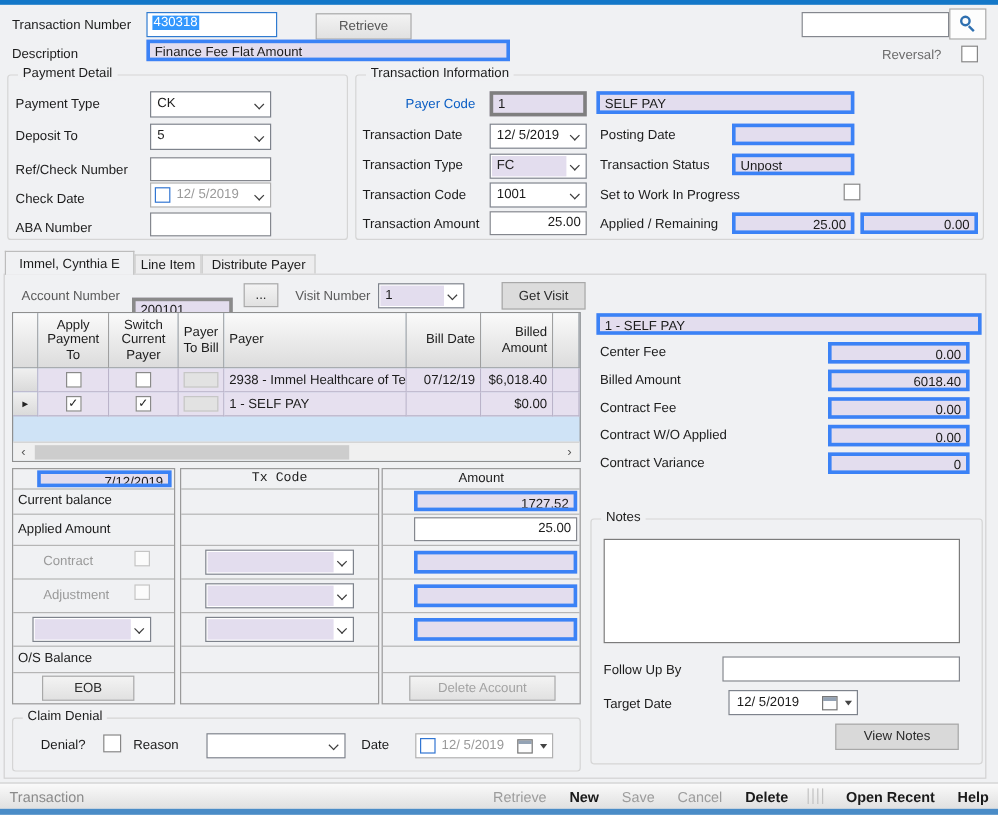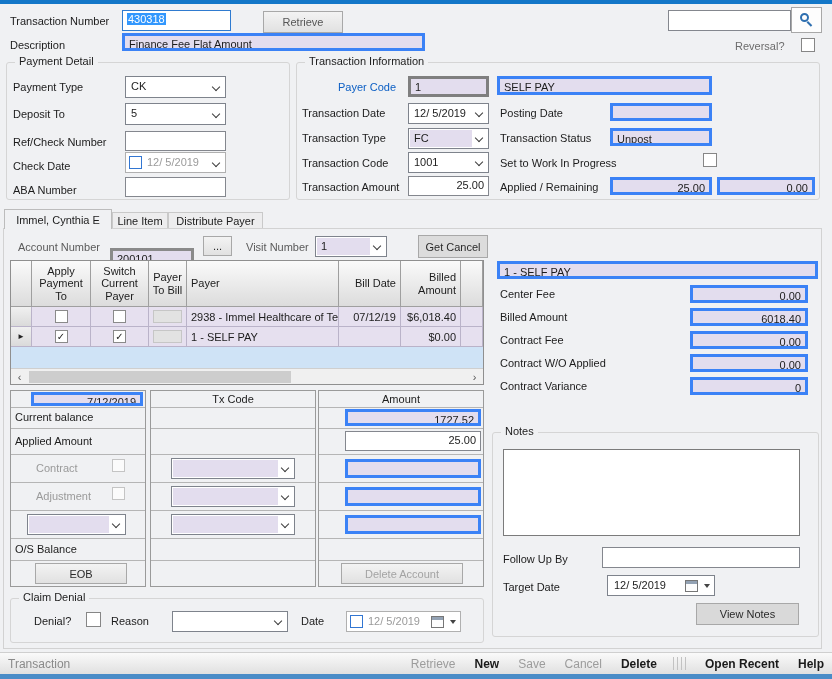--- a/index.html
+++ b/index.html
@@ -176,21 +176,21 @@
 
 <div class="lbl" style="left:18px; top:241px; color:#5a5a5a;">Account Number</div>
 <div class="fld" style="left:110px; top:248px; width:84px; height:20px; border-color:#8a8a8a;">200101</div>
 <div class="btn" style="left:203px; top:236px; width:29px; height:20px;">...</div>
 <div class="lbl" style="left:246px; top:241px; color:#5a5a5a;">Visit Number</div>
 <div class="ddl" style="left:315px; top:236px; width:72px; height:21px;">
   <span class="fill"></span>
   <span class="txt">1</span>
   <span class="chev"></span>
 </div>
-<div class="btn" style="left:418px; top:235px; width:70px; height:23px; background:#dcdcdc;">Get Cancel</div>
+<div class="btn" style="left:418px; top:235px; width:70px; height:23px; background:#dcdcdc;">Get Visit</div>
 
 <div id="payer-grid">
   <div class="ghead">
     <div class="gh w0"></div>
     <div class="gh w1">Apply Payment To</div>
     <div class="gh w2">Switch Current Payer</div>
     <div class="gh w3">Payer To Bill</div>
     <div class="gh w4 l">Payer</div>
     <div class="gh w5 r">Bill Date</div>
     <div class="gh w6 r">Billed Amount</div>
@@ -264,24 +264,24 @@
     <div class="lbl gray" style="left:25px; top:71px;">Contract</div>
     <div class="cb dis" style="left:101px; top:68px; width:13px; height:13px;"></div>
     <div class="lbl gray" style="left:25px; top:99px;">Adjustment</div>
     <div class="cb dis" style="left:101px; top:96px; width:13px; height:13px;"></div>
     <div class="ddl" style="left:16px; top:123px; width:99px; height:21px;">
       <span class="fill"></span>
       <span class="txt"></span>
       <span class="chev"></span>
     </div>
     <div class="lbl" style="left:4px; top:152px;">O/S Balance</div>
-    <div class="btn" style="left:24px; top:172px; width:92px; height:21px;">EOB</div>
-  </div>
-
-  <div class="tcol" style="left:140px; width:166px;">
+    <div class="btn" style="left:24px; top:172px; width:77px; height:21px;">EOB</div>
+  </div>
+
+  <div class="tcol" style="left:140px; width:166px;font-family:Liberation Mono, monospace;">
     <div class="tline" style="top:16px;"></div>
       <div class="tline" style="top:37px;"></div>
     <div class="tline" style="top:63px;"></div>
       <div class="tline" style="top:91px;"></div>
     <div class="tline" style="top:119px;"></div>
       <div class="tline" style="top:147px;"></div>
     <div class="tline" style="top:169px;"></div>
     <div class="lbl" style="left:0; top:2px; width:164px; text-align:center;">Tx Code</div>
     <div class="ddl" style="left:20px; top:67px; width:124px; height:21px;">
       <span class="fill"></span>

